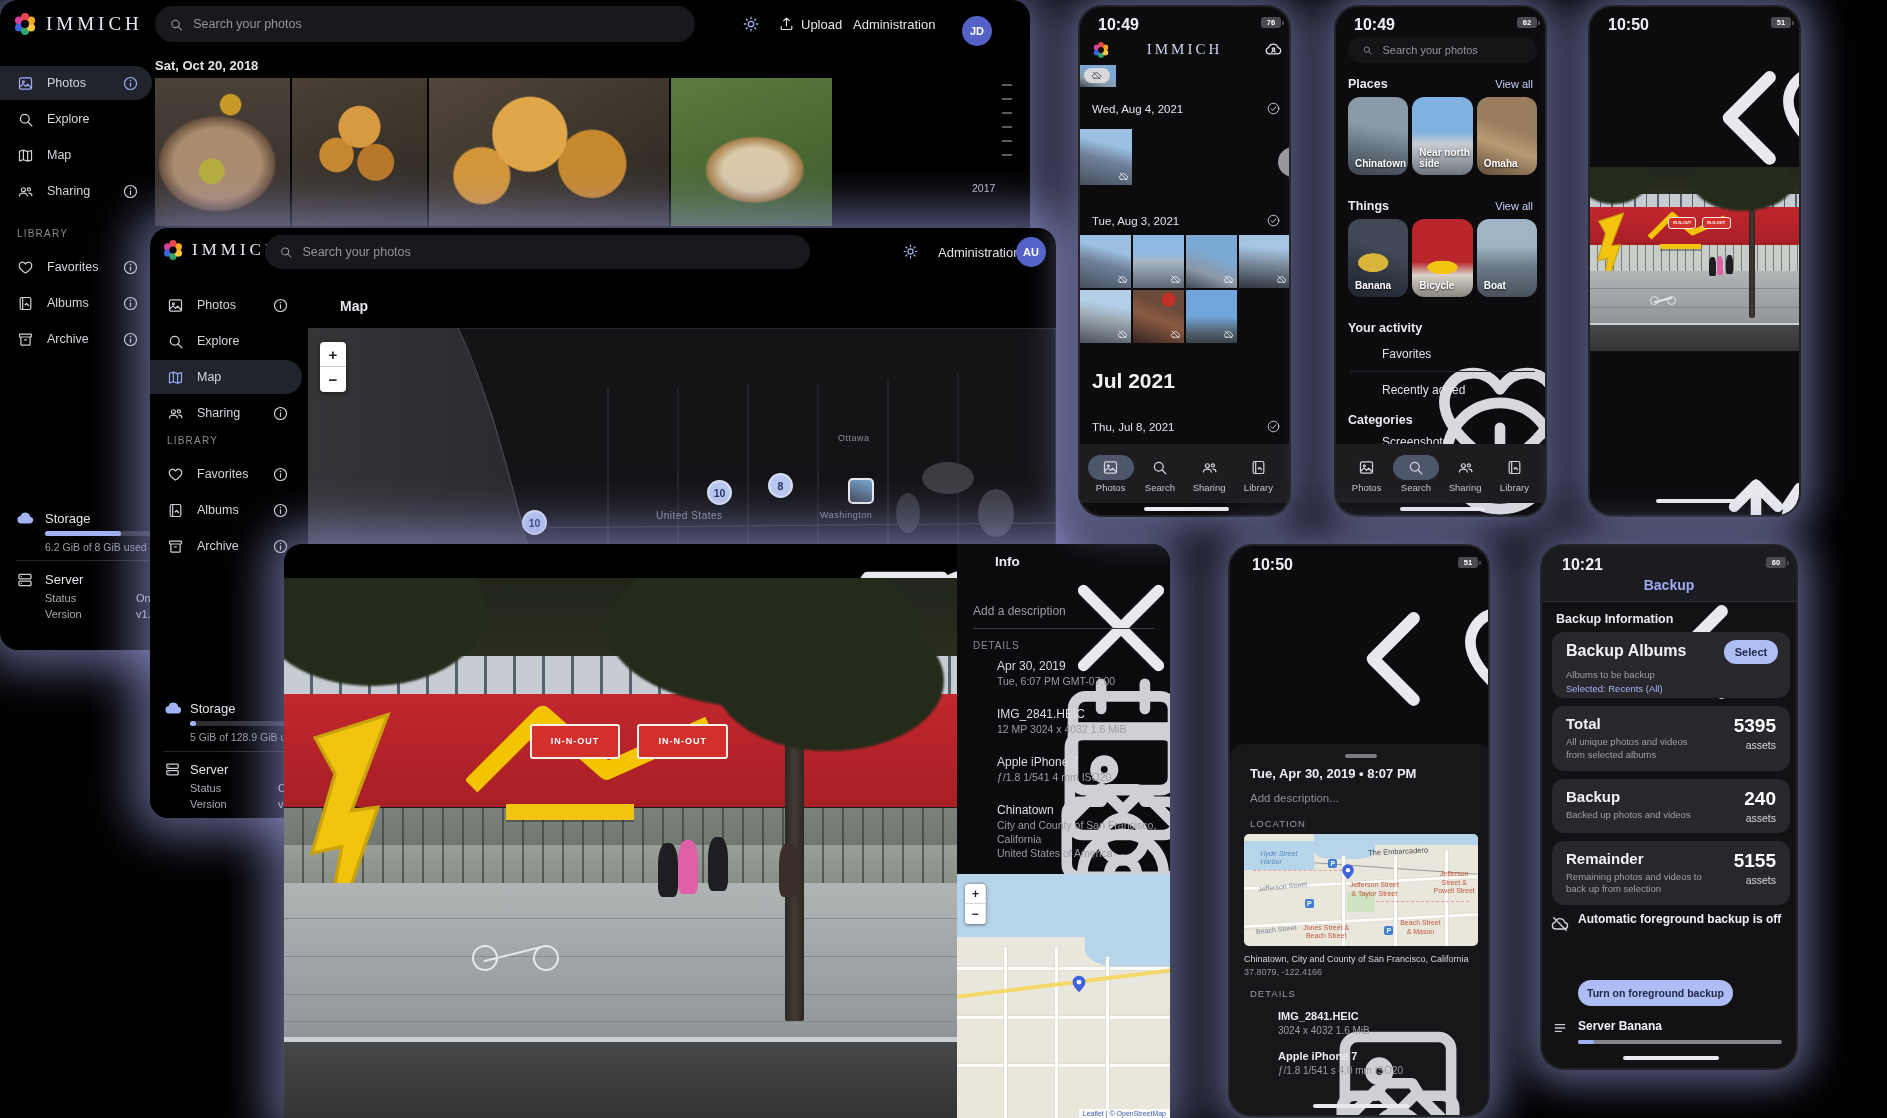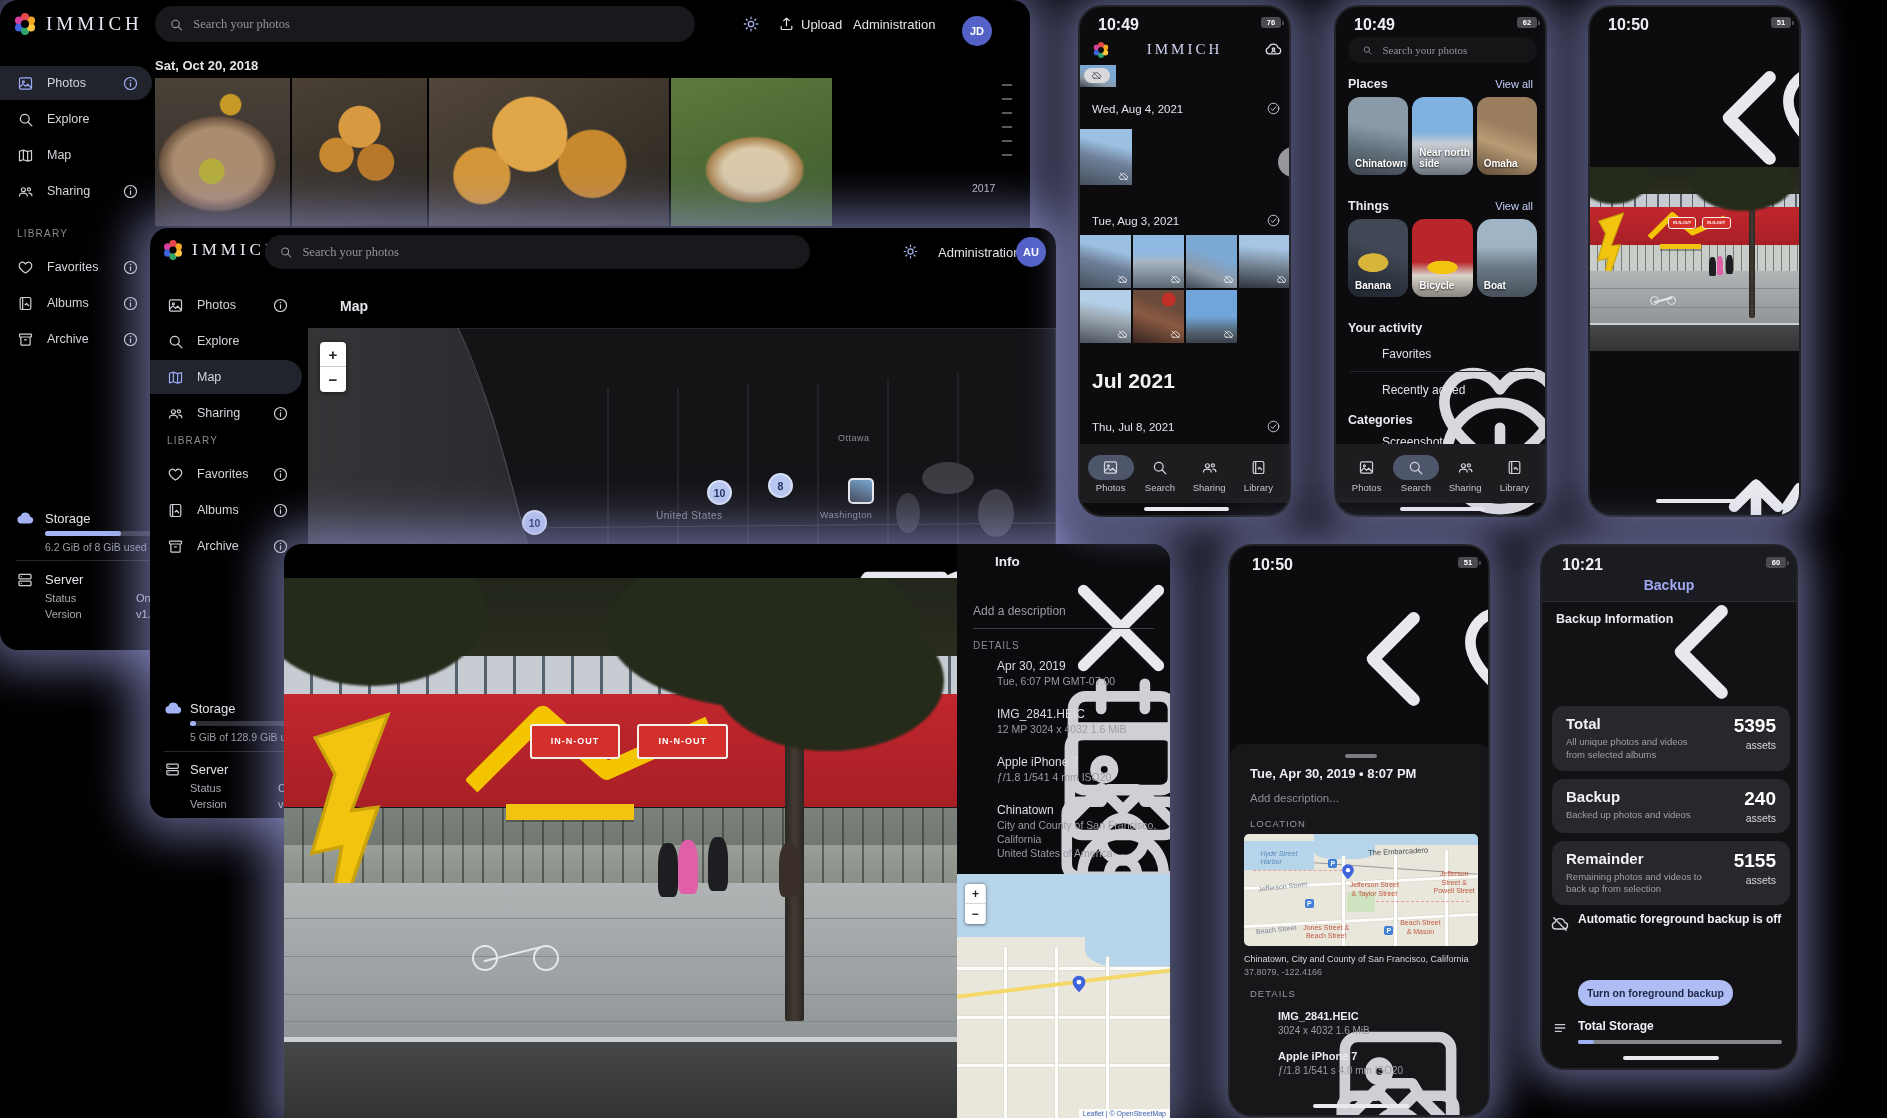--- a/index.html
+++ b/index.html
@@ -20,21 +20,21 @@
     box-shadow:0 -7px 0 #e5484d, 6px -3.5px 0 #f5a623, 6px 3.5px 0 #ffc53d,
                0 7px 0 #30a46c, -6px 3.5px 0 #3e63dd, -6px -3.5px 0 #d6409f; }
   .flower.sm { transform:scale(.72); }
 
   
   .wordmark { position:absolute; font-family:"Liberation Serif", serif; letter-spacing:4px;
     color:#e7e9f5; font-size:19px; }
   .searchbar { position:absolute; background:#19191d; border-radius:18px; display:flex;
     align-items:center; padding:0 14px; gap:10px; }
   .searchbar input { background:transparent; border:none; outline:none; color:#d6d7dd;
-    font-size:12.5px; width:100%; font-family:Liberation Serif, serif; }
+    font-size:12.5px; width:100%; font-family:Liberation Sans, sans-serif; }
   .searchbar input::placeholder { color:#92949e; }
   .hdr-label { position:absolute; color:#e3e4ea; font-size:13px; }
   .avatar { position:absolute; width:30px; height:30px; border-radius:50%; background:#5462c8;
     color:#fff; font-size:11px; font-weight:bold; display:flex; align-items:center; justify-content:center; }
 
   .side-item { display:flex; align-items:center; height:34px; margin-bottom:2px;
     padding-left:17px; gap:13px; color:#d4d5db; font-size:12.5px; position:relative; }
   .side-item .ic { width:17px; height:17px; color:#cfd0d6; }
   .side-item.active { background:#21242d; border-radius:0 18px 18px 0; }
   .side-item.active .ic { color:#9daaf5; }
@@ -217,21 +217,21 @@
      linear-gradient(200deg,#6a4a3a 0 30%,#8a5a42 55%,#352420 100%); }
   .tone-pier { background:linear-gradient(190deg,#8a9aa8 0 40%,#5f6d78 70%,#3c454e 100%); }
   .tone-towers { background:linear-gradient(180deg,#7fb2e0 0 45%,#c8ccd2 60%,#6d7680 100%); }
   .tone-rock { background:linear-gradient(200deg,#9a7d5e 0 40%,#b89a74 62%,#5f4c38 100%); }
   .tone-banana { background:
      radial-gradient(ellipse 42% 20% at 42% 56%, #d8b53a 0 58%, transparent 62%),
      linear-gradient(200deg,#3f4854 0 40%,#2c3440 70%,#20262f 100%); }
   .tone-redwall { background:
      radial-gradient(ellipse 40% 14% at 50% 62%, #f2c40f 0 60%, transparent 64%),
      linear-gradient(180deg,#b8252a 0 55%,#d8d2c8 72%,#8a8680 100%); }
-  .tone-ship { background:linear-gradient(180deg,#9fb4c4 0 35%,#6b7886 62%,#48525c 100%);border-radius:15px; }
+  .tone-ship { background:linear-gradient(180deg,#9fb4c4 0 35%,#6b7886 62%,#48525c 100%); }
 </style>
 </head>
 <body>
 
 <svg width="0" height="0" style="position:absolute">
   <defs>
     <g id="g-stroke"></g>
   </defs>
   <symbol id="i-image" viewBox="0 0 24 24" fill="none" stroke="currentColor" stroke-width="1.7" stroke-linecap="round" stroke-linejoin="round">
       <rect x="3.5" y="4" width="17" height="16" rx="2"></rect>
@@ -1253,20 +1253,26 @@
         <use href="#i-wifi"></use>
       </svg></span>
   <span class="batt" style="left:224px;top:11px">60</span>
   <span class="toolbar-ic" style="left:14px;top:31px;width:16px;height:16px"><svg>
         <use href="#i-chevron-left"></use>
       </svg></span>
   <span class="p5-title" style="top:31px">Backup</span>
 
   <span class="psection" style="left:14px;top:66px">Backup Information</span>
 
+  <div class="card" style="top:86px;height:66px">
+    <span class="card-title" style="left:14px;top:10px;font-size:16px">Backup Albums</span>
+    <button class="pill-btn" style="left:172px;top:8px;width:54px;height:24px;font-size:11px">Select</button>
+    <span class="card-sub" style="left:14px;top:37px">Albums to be backup</span>
+    <span class="card-sub" style="left:14px;top:51px;color:#aab4f8">Selected: Recents (All)</span>
+  </div>
 
   <div class="abs" style="left:10px;top:160px">
       <div class="scard">
     <div>
           <div class="scard-title">Total</div>
          <div class="scard-desc">All unique photos and videos from selected albums</div>
         </div>
     <div>
           <div class="scard-val">5395</div>
          <div class="scard-unit">assets</div>
@@ -1300,19 +1306,19 @@
       </svg>
     </span>
   <span class="abs" style="left:36px;top:366px;width:205px;color:#f0f1f5;font-size:12px;font-weight:bold">Automatic foreground backup is off</span>
   <button class="pill-btn" style="left:36px;top:434px;width:155px;height:26px;font-size:10.5px">Turn on foreground backup</button>
 
   <span class="ic abs" style="left:10px;top:474px;width:16px;height:16px;color:#c9cad0">
       <svg>
         <use href="#i-bars"></use>
       </svg>
     </span>
-  <span class="abs" style="left:36px;top:473px;color:#f0f1f5;font-size:12px;font-weight:bold">Total Storage</span>
+  <span class="abs" style="left:36px;top:473px;color:#f0f1f5;font-size:12px;font-weight:bold">Server Banana</span>
   <div class="storage-bar" style="left:36px;top:494px;width:204px;height:4px;background:#85868c">
       <div style="width:8%;background:#9fb0f5"></div>
     </div>
 
   <div class="home-bar" style="left:81px;top:510px;width:96px"></div>
 </div>
 
 </body></html>

